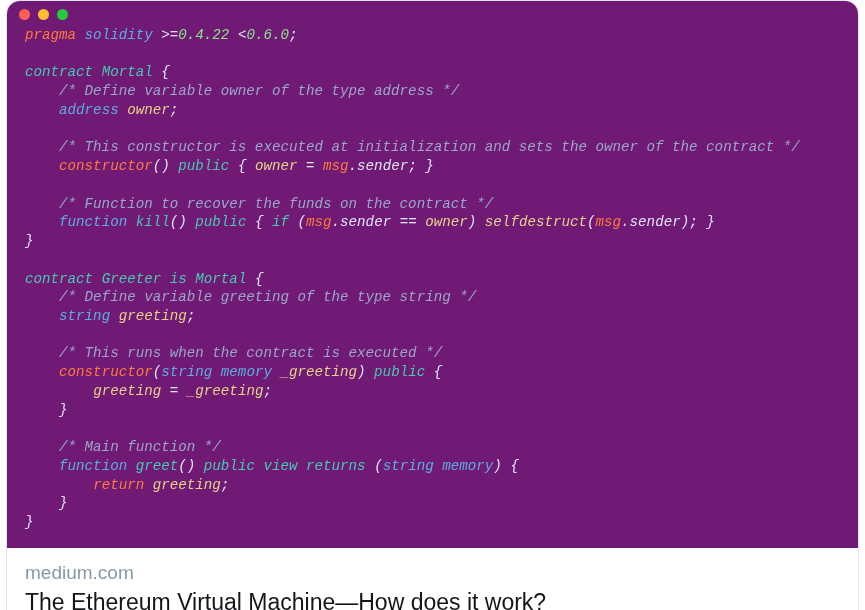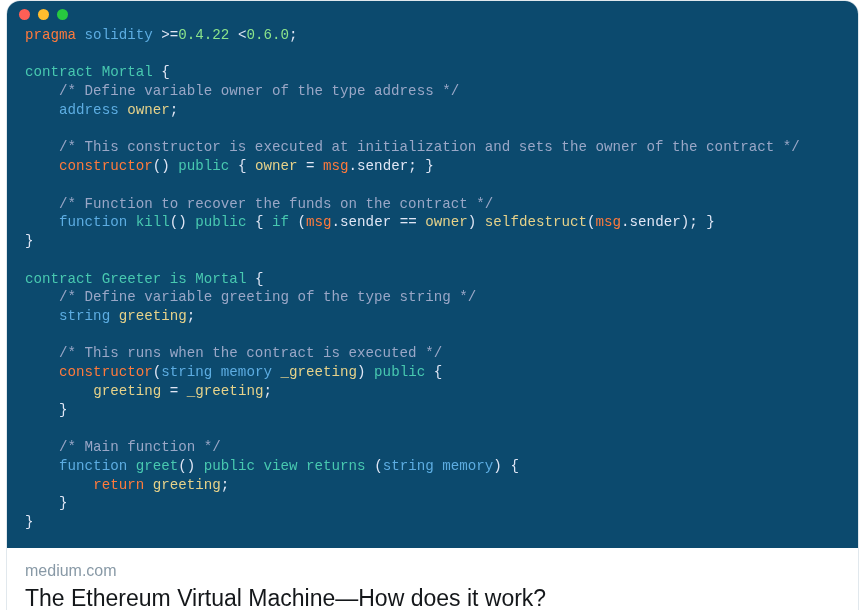--- a/index.html
+++ b/index.html
@@ -11,22 +11,23 @@
     }
     .card {
       width: 853px;
       margin: 0 6px;
       border: 1px solid #e1e8ed;
       border-radius: 14px;
       overflow: hidden;
       background: #fff;
     }
     .code-panel {
-      background: #0c4a6e;
+      background: #701a75;
       padding: 0 8px 10px 0;
+      font-style: italic;
     }
     .titlebar {
       display: flex;
       align-items: center;
       gap: 8px;
       padding: 8px 12px 4px 12px;
     }
     .dot {
       width: 11px;
       height: 11px;
@@ -56,21 +57,21 @@
     .tok-num      { color: #8be48b; }           
     .tok-op       { color: #e0e6f5; }           
     .tok-brace    { color: #e0e6f5; }
     .tok-comment  { color: #9aa7c7; }
     .meta {
       padding: 14px 18px 16px 18px;
       background: #fff;
     }
     .meta-domain {
       color: #8899a6;
-      font-size: 16px;
+      font-size: 19px;
       margin-bottom: 4px;
     }
     .meta-title {
       color: #14171a;
       font-size: 23px;
       line-height: 1.3;
       margin-bottom: 2px;
     }
   </style>
 </head>

